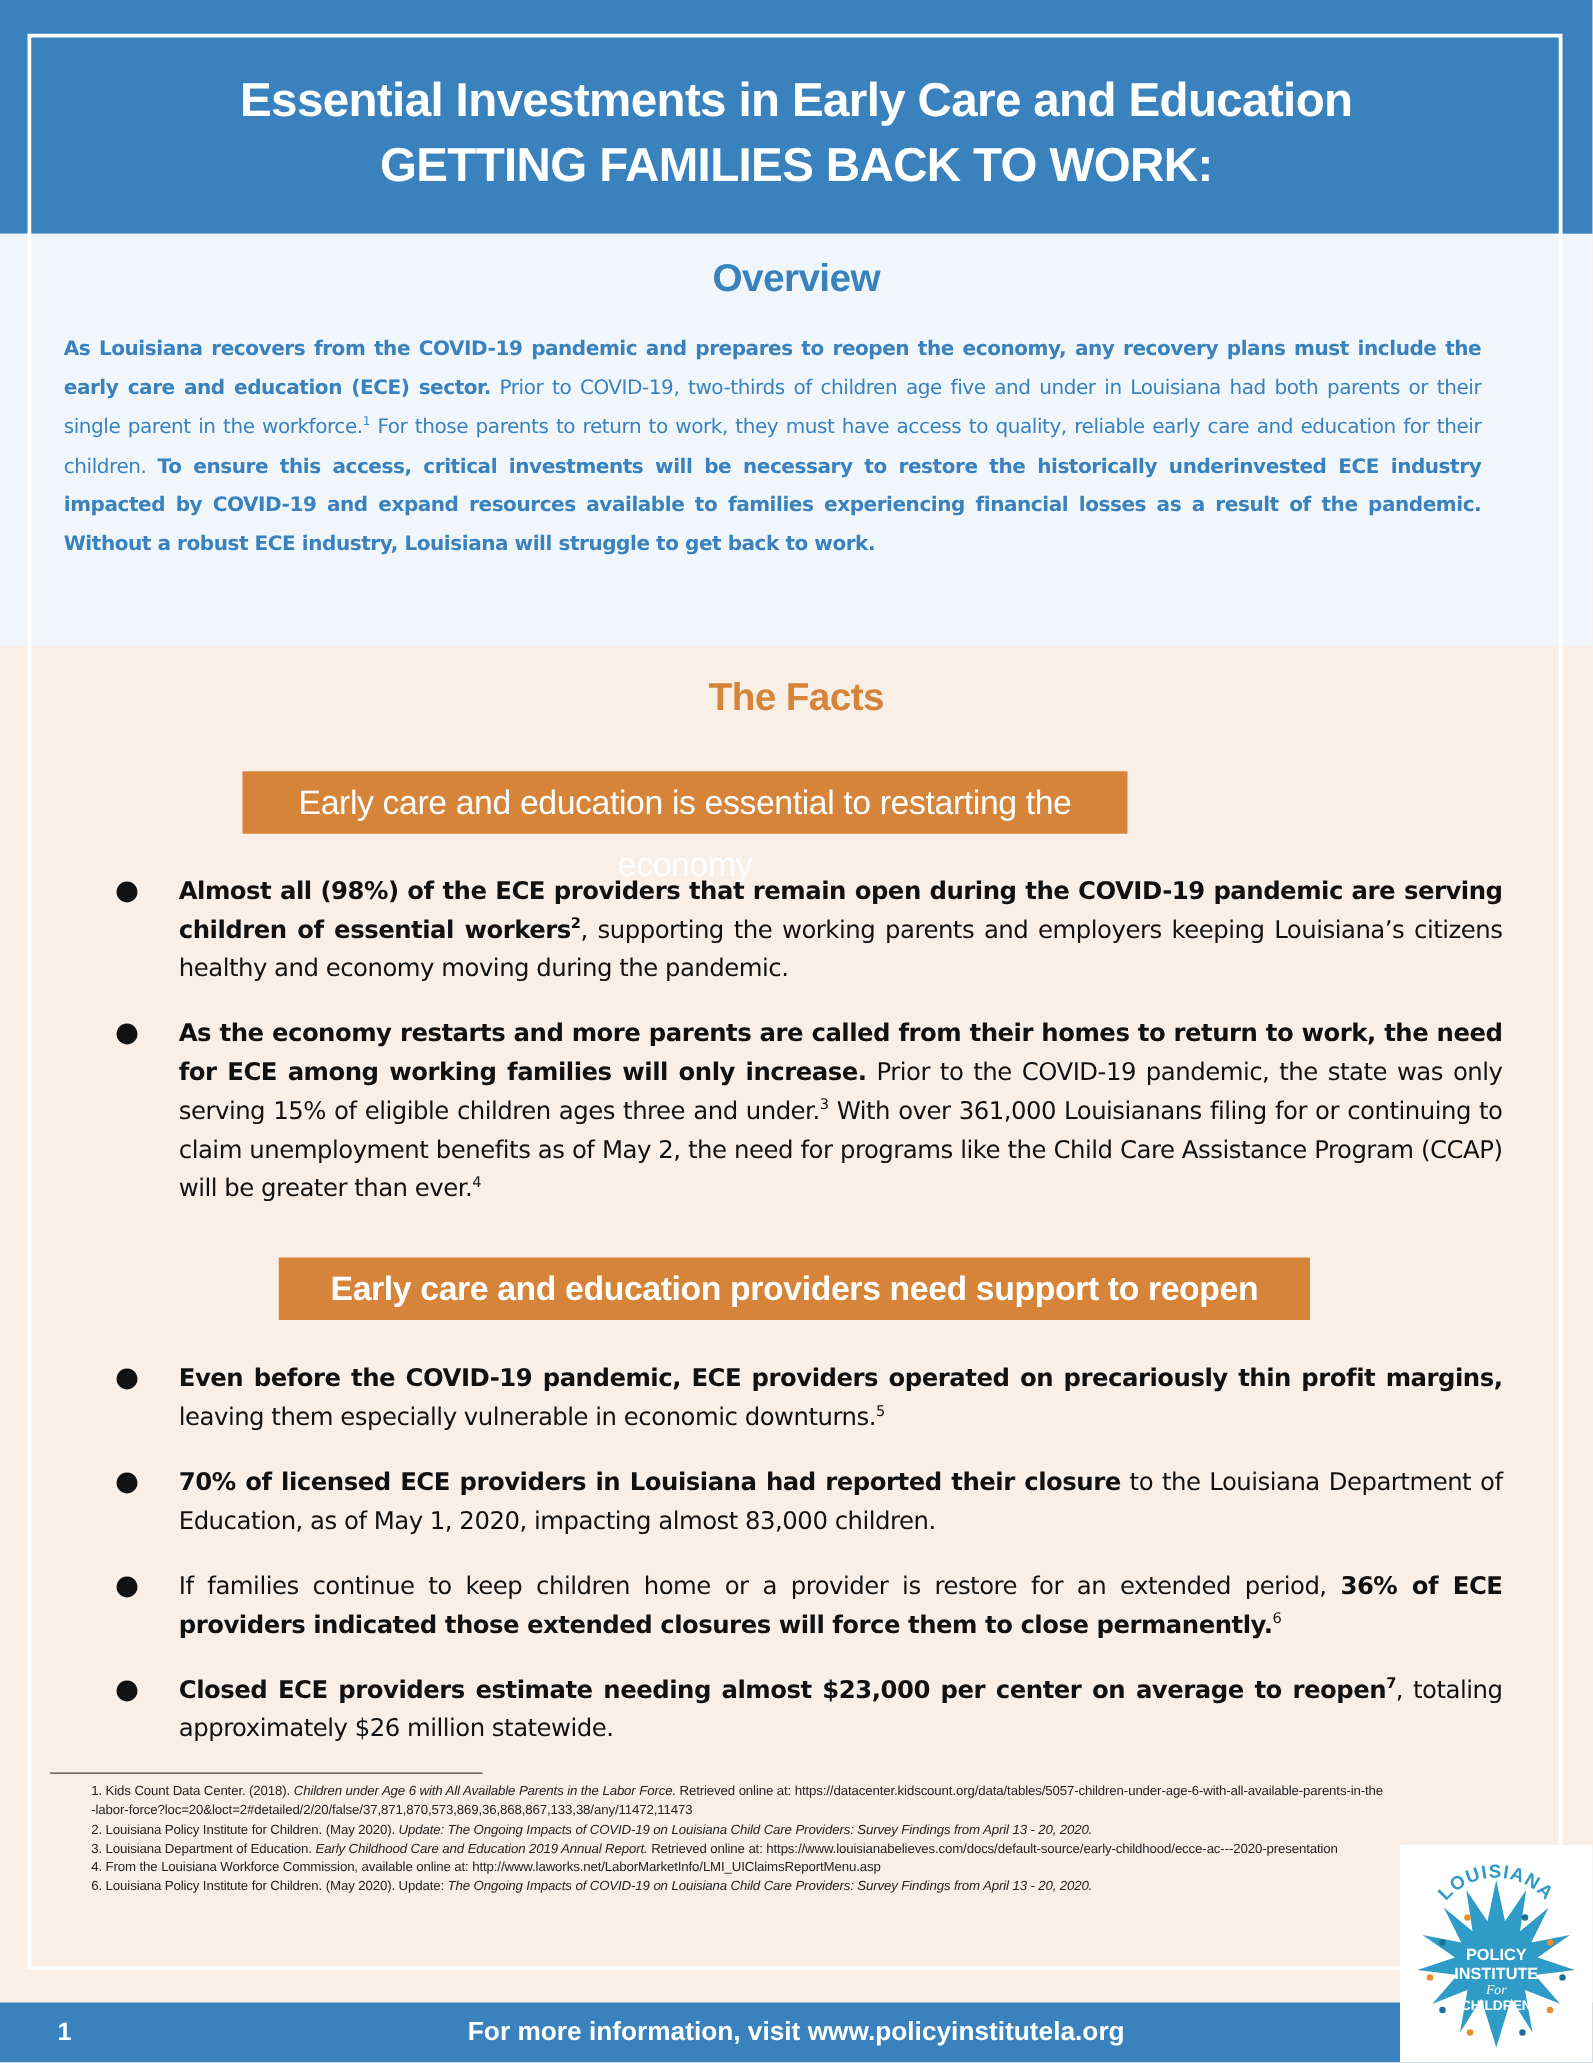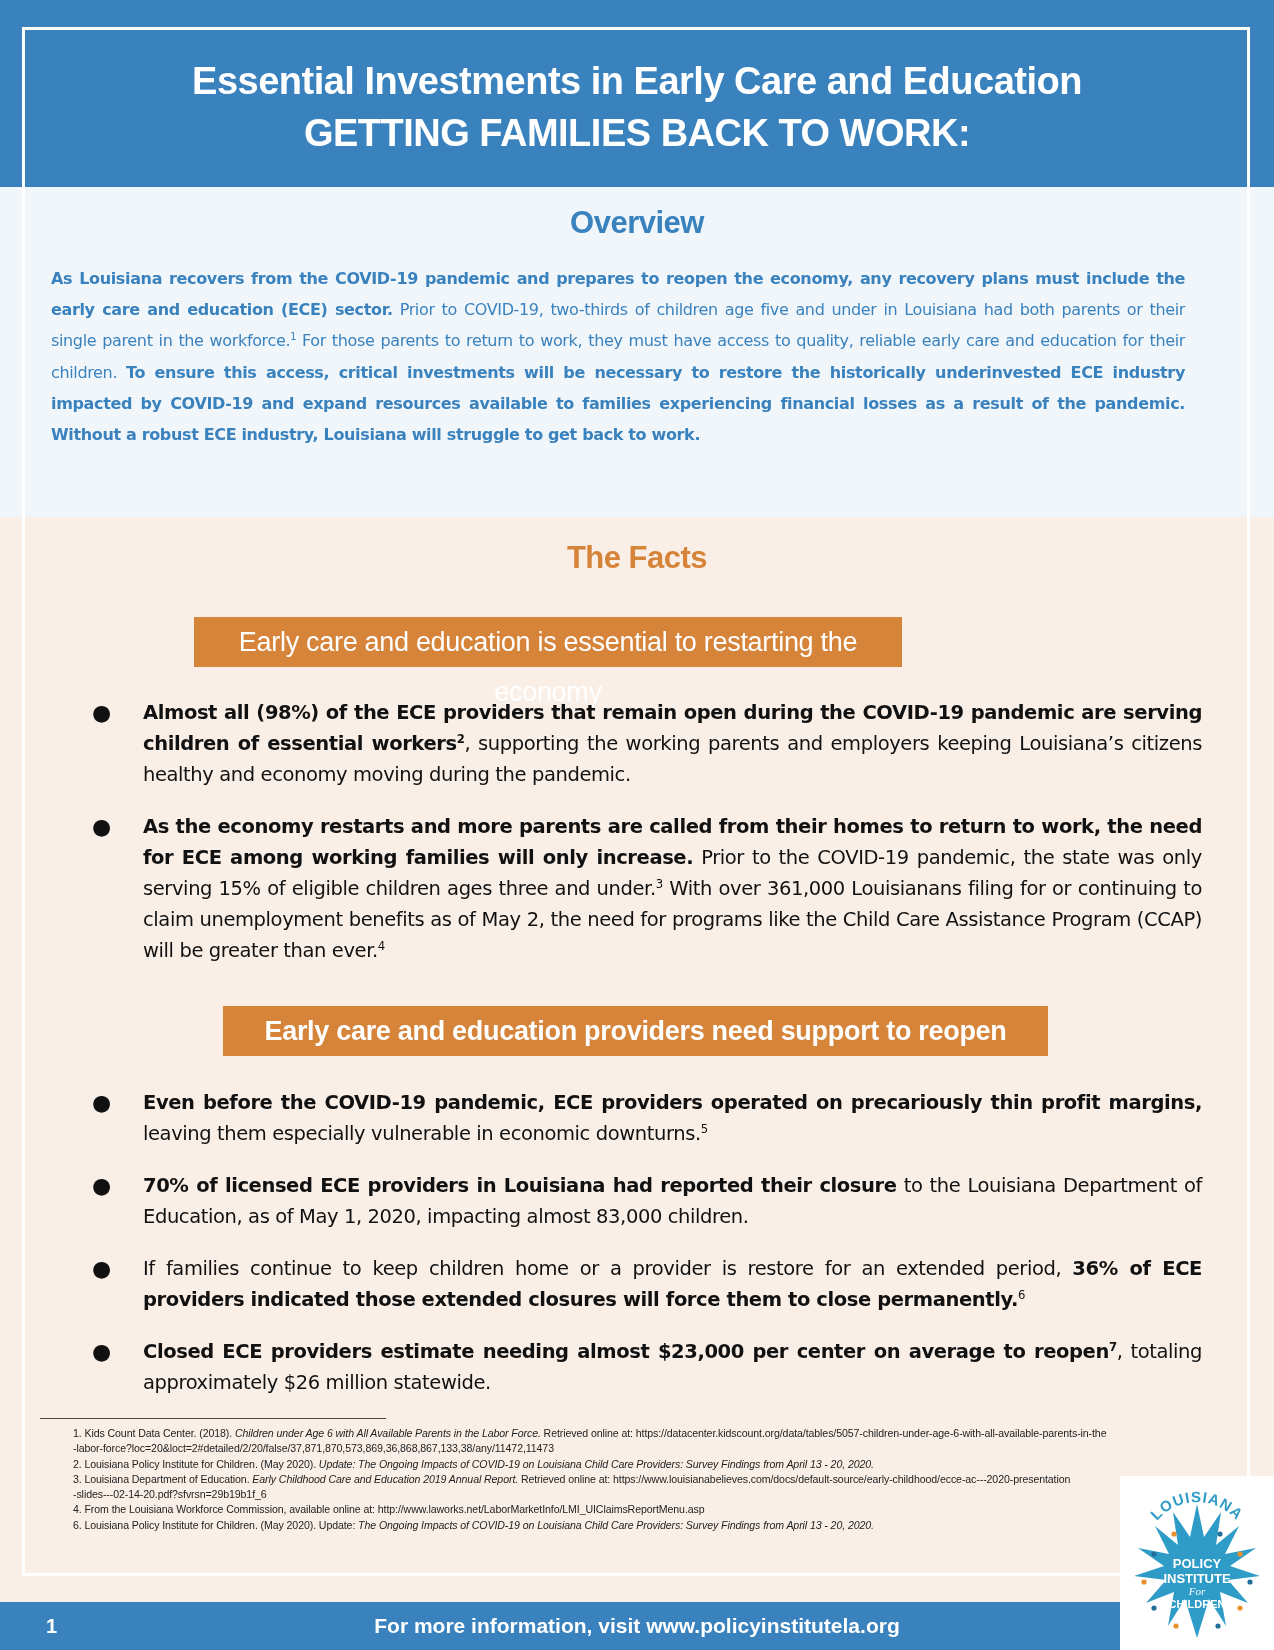--- a/index.html
+++ b/index.html
@@ -83,21 +83,20 @@
   <li><span class="dot">●</span><b>Closed ECE providers estimate needing almost $23,000 per center on average to reopen</b><sup><b>7</b></sup><span>, totaling approximately $26 million statewide.</span></li>
 </ul>
 
 <div class="fn-rule"></div>
 
 <div class="footnotes">
   <div class="fn-line"><span>1. Kids Count Data Center. (2018). </span><i>Children under Age 6 with All Available Parents in the Labor Force.</i><span> Retrieved online at: https://datacenter.kidscount.org/data/tables/5057-children-under-age-6-with-all-available-parents-in-the</span></div>
   <div class="fn-line">-labor-force?loc=20&amp;loct=2#detailed/2/20/false/37,871,870,573,869,36,868,867,133,38/any/11472,11473</div>
   <div class="fn-line"><span>2. Louisiana Policy Institute for Children. (May 2020). </span><i>Update: The Ongoing Impacts of COVID-19 on Louisiana Child Care Providers: Survey Findings from April 13 - 20, 2020.</i></div>
   <div class="fn-line"><span>3. Louisiana Department of Education. </span><i>Early Childhood Care and Education 2019 Annual Report.</i><span> Retrieved online at:  https://www.louisianabelieves.com/docs/default-source/early-childhood/ecce-ac---2020-presentation</span></div>
-  <div class="fn-line">-slides---02-14-20.pdf?sfvrsn=29b19b1f_6</div>
   <div class="fn-line">4. From the Louisiana Workforce Commission, available online at: http://www.laworks.net/LaborMarketInfo/LMI_UIClaimsReportMenu.asp</div>
   <div class="fn-line"><span>6. Louisiana Policy Institute for Children. (May 2020). Update: </span><i>The Ongoing Impacts of COVID-19 on Louisiana Child Care Providers: Survey Findings from April 13 - 20, 2020.</i></div>
 </div>
 
 <div class="footer-band"></div>
 <div class="page-num">1</div>
 <div class="footer-text">For more information, visit www.policyinstitutela.org</div>
 
 <div class="logo-box">
   <svg width="146" height="166" viewBox="0 0 146 166">

